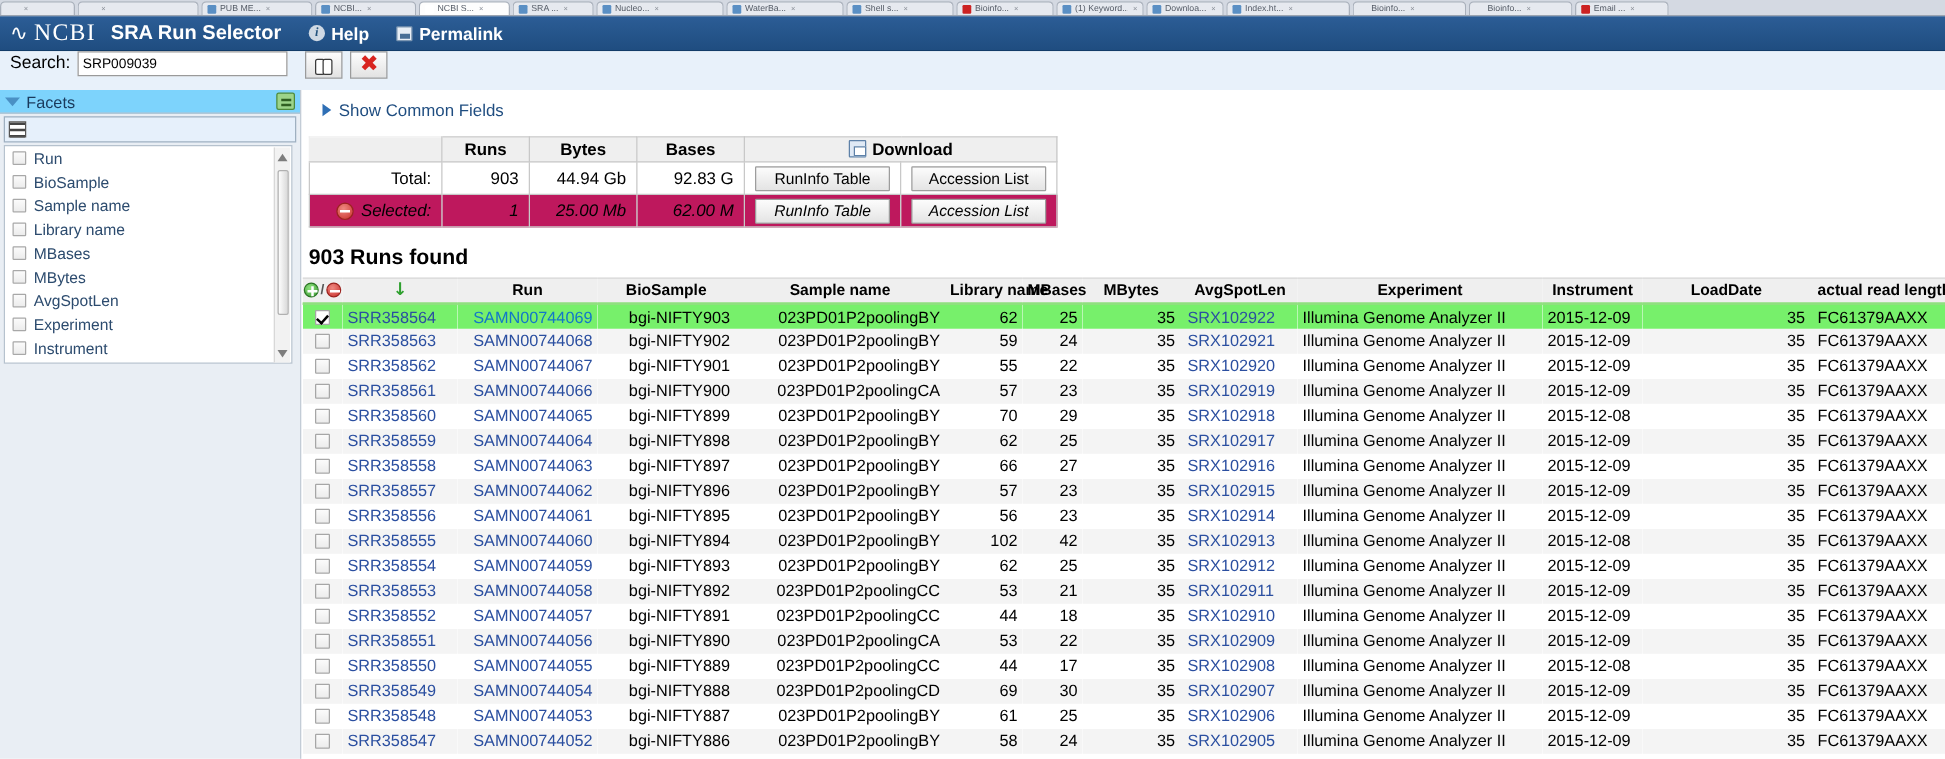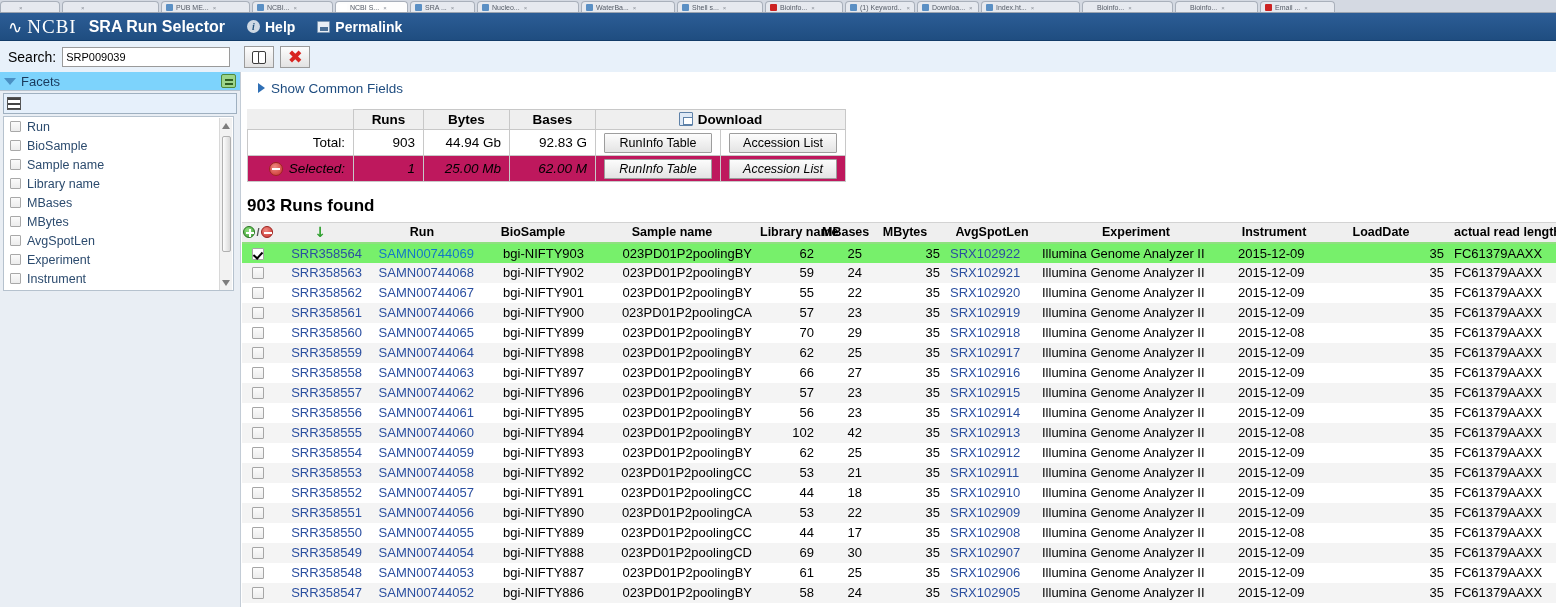--- a/index.html
+++ b/index.html
@@ -84,21 +84,21 @@
   }
   .link-ico::after {
     content: ""; position: absolute; left: 2px; top: 5px;
     width: 8px; height: 4px; background: #4a6f96;
   }
 
   
   #searchbar {
     position: absolute; top: 41px; left: 0; width: 1556px; height: 31px;
     background: #e8f1fa;
-    display: flex; align-items: center;
+    display: flex; align-items: flex-start;
     padding-left: 8px;
   }
   #search-label { font-size: 14px; color: #000; margin-right: 6px; }
   #search-input {
     width: 168px; height: 20px;
     border: 1px solid #9a9a9a;
     font-family: "Liberation Sans", sans-serif;
     font-size: 11px; color: #000;
     padding: 0 3px;
     background: #ffffff;
@@ -356,21 +356,21 @@
     height: 20px;
     padding: 0 4px;
     white-space: nowrap;
     overflow: hidden;
     font-size: 13px;
   }
   #results tr.odd  td { background: #ffffff; }
   #results tr.even td { background: #f4f4f4; }
   #results tr.hl td   { background: #77f06b; }
   .c-chk  { width: 32px;  text-align: center; }
-  .c-run  { width: 92px;  text-align: right; }
+  .c-run  { width: 92px;  }
   .c-bio  { width: 112px; text-align: right; }
   .c-samp { width: 110px; text-align: right; }
   .c-lib  { width: 168px; text-align: right; }
   .c-mbas { width: 62px;  text-align: right; }
   .c-mbyt { width: 48px;  text-align: right; }
   .c-avg  { width: 78px;  text-align: right; }
   .c-exp  { width: 94px;  text-align: left;  padding-left: 6px !important; }
   .c-inst { width: 196px; text-align: left;  padding-left: 4px !important; }
   .c-load { width: 80px;  text-align: left; }
   .c-arl  { width: 134px; text-align: right; }

